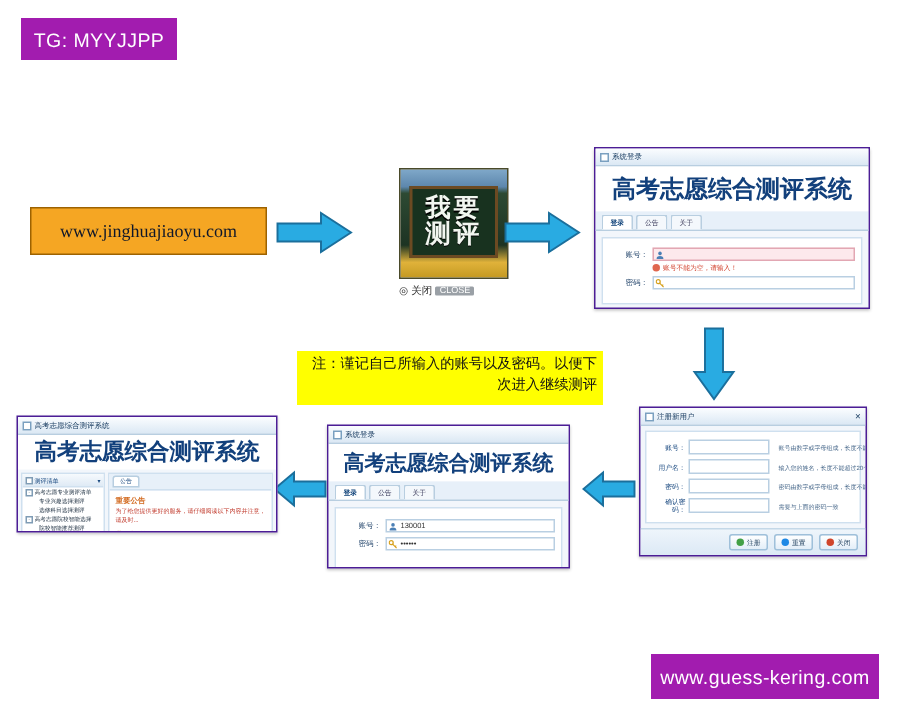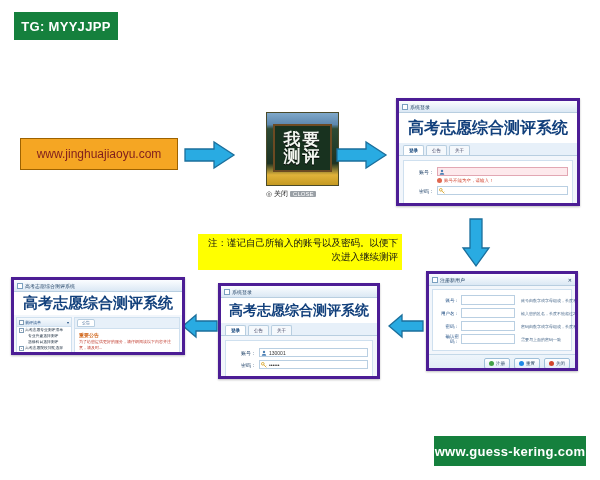--- a/index.html
+++ b/index.html
@@ -7,34 +7,34 @@
     width:600px;height:480px;
     background:#ffffff;
     font-family:"Liberation Sans","DejaVu Sans",sans-serif;
     overflow:hidden;
     position:relative;
   }
   .canvas{position:absolute;left:0;top:0;width:600px;height:480px;}
 
   
   .wm{
-    position:absolute;background:#15803d;color:#ffffff;
-    font-weight:bold;display:flex;align-items:center;justify-content:center;
+    position:absolute;background:#a21caf;color:#ffffff;
+    font-weight:normal;display:flex;align-items:center;justify-content:center;
     letter-spacing:.3px;
   }
   #wm-tg{left:14px;top:12px;width:104px;height:28px;font-size:13px;}
   #wm-site{left:434px;top:436px;width:152px;height:30px;font-size:13px;}
 
   
   #url-box{
     position:absolute;left:20px;top:138px;width:156px;height:30px;
     background:#f5a623;border:1px solid #9d6200;
     display:flex;align-items:center;justify-content:center;
-    font-family:Liberation Sans, sans-serif;
-    font-size:12px;color:#7f1d1d;
+    font-family:Liberation Serif, serif;
+    font-size:12px;color:#0f172a;
   }
   .arrow-wrap{position:absolute;}
   .arrow-svg{display:block;}
 
   
   #ad{
     position:absolute;left:242px;top:112px;width:73px;height:90px;padding-left:24px;
   }
   #ad-img{
     width:73px;height:74px;
@@ -56,21 +56,21 @@
   }
   #ad-close{
     width:73px;height:14px;display:flex;align-items:center;
     font-size:7px;color:#2b2b2b;gap:2px;padding-top:2px;box-sizing:border-box;
   }
   #ad-close .cbadge{background:#9aa0a6;color:#fff;font-size:6px;padding:0 3px;border-radius:1px;}
 
   
   .win{
     position:absolute;background:#f2f6fb;
-    border:3px solid #4c1d95;
+    border:1px solid #4c1d95;
     box-shadow:0 1px 2px rgba(0,0,0,.25);
     box-sizing:border-box;overflow:hidden;
   }
   .win-title{
     height:11px;background:linear-gradient(180deg,#fbfdff 0%,#dbe8f4 100%);
     border-bottom:1px solid #b8cee0;
     display:flex;align-items:center;padding:0 3px;
     font-size:5px;color:#1c3f63;gap:2px;
   }
   .win-title .dot{width:4px;height:4px;border:1px solid #7aa0c0;background:#fff;flex:none;}

